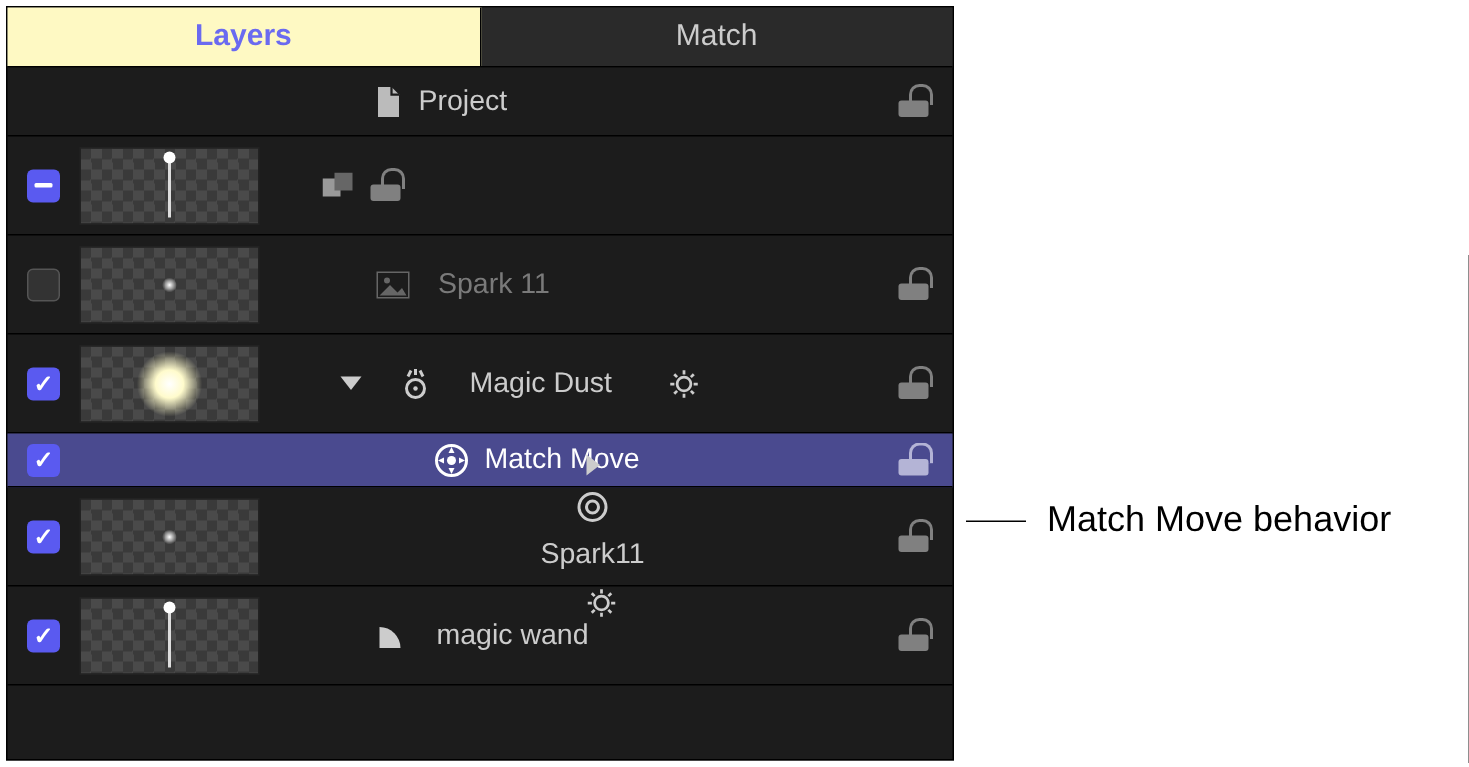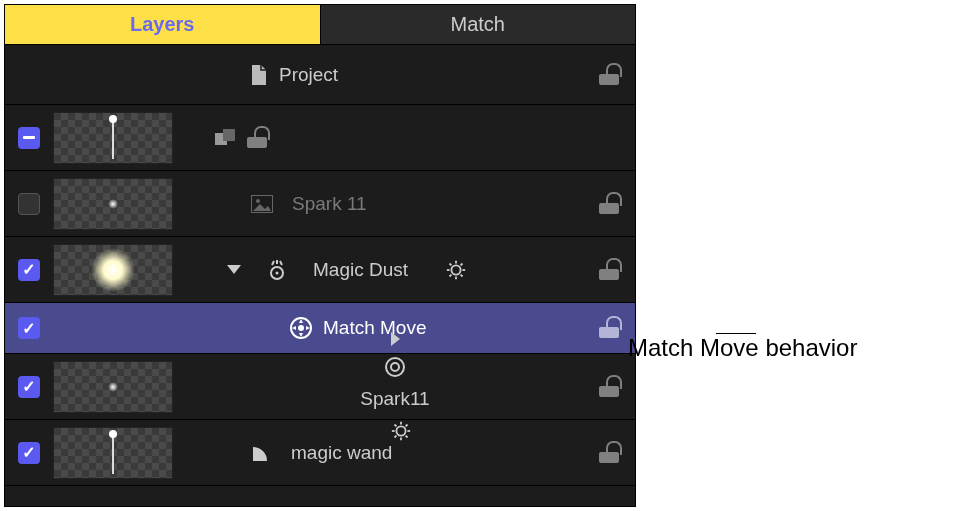--- a/index.html
+++ b/index.html
@@ -32,35 +32,35 @@
     display: flex;
     align-items: center;
     justify-content: center;
     font-size: 20px;
     color: #ccc;
     border-right: 1px solid #000;
     cursor: pointer;
   }
   .tab:last-child { border-right: none; }
   .tab.active {
-    background: #fde047;
+    background: #fef9c3;
     color: #6a6af0;
     font-weight: 600;
   }
   
   .rows { }
   .row {
     display: flex;
     align-items: center;
     height: 66px;
     border-bottom: 1px solid #000;
     position: relative;
   }
-  .row.project { height: 60px; }
-  .row.behavior { height: 51px; }
+  .row.project { height: 46px; }
+  .row.behavior { height: 36px; }
   .row.selected { background: #4a4a8f; color: #fff; }
   .row.selected .label { color: #fff; }
   
   .col-check {
     width: 48px;
     display: flex;
     align-items: center;
     justify-content: center;
   }
   .checkbox {
@@ -161,24 +161,23 @@
     content: ""; position: absolute; top: -2px; left: 9px;
     width: 12px; height: 12px; border: 2.5px solid #999; border-bottom: none;
     border-radius: 7px 7px 0 0;
   }
   .row.selected .lock::before { background: #cfcfe8; }
   .row.selected .lock::after { border-color: #cfcfe8; }
   
   .annotation {
     position: absolute;
     top: 333px;
-    left: 628px;
-    display: flex;
-    align-items: center;
-    flex-direction: column;
+    left: 644px;
+    display: flex;
+    align-items: center;
   }
   .annotation .line {
     width: 40px; height: 1px; background: #000; margin-right: 14px;
   }
   .annotation .text {
     font-size: 24px; color: #000;
   }
   svg { display: block; }
 </style>
 </head>

